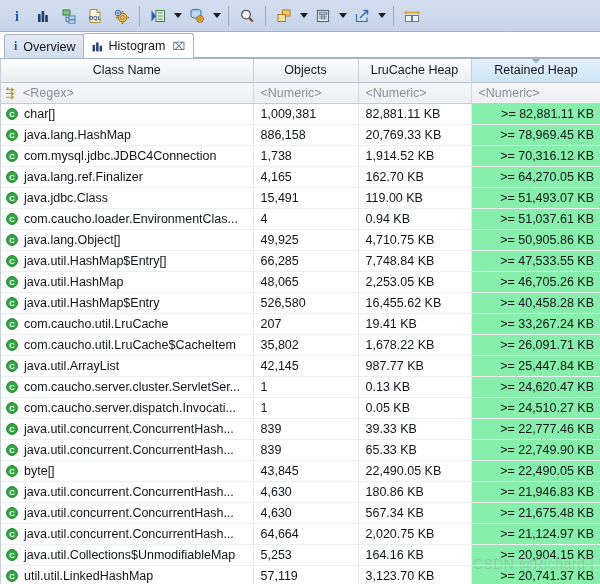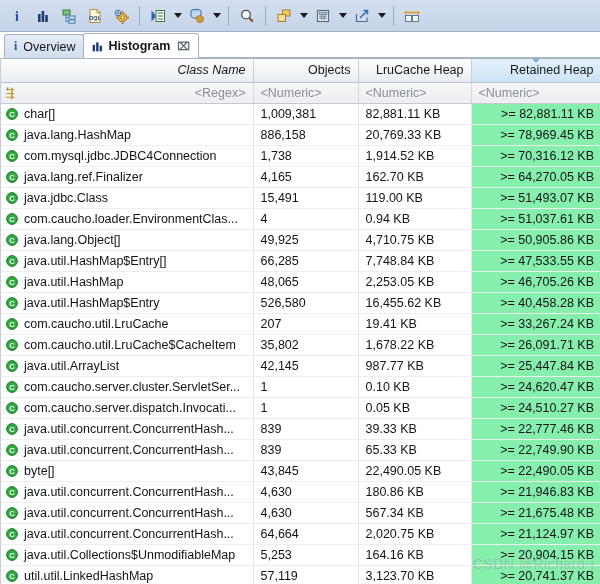--- a/index.html
+++ b/index.html
@@ -71,21 +71,21 @@
     border-top-right-radius: 3px;
     background: linear-gradient(to bottom, #e4ecf6, #d2ddec);
     margin-right: -1px;
     position: relative;
     white-space: nowrap;
   }
   .tab.active {
     background: #ffffff;
     height: 25px;
     z-index: 3;
-    font-weight: 700;
+    font-weight: 400;
   }
   .tab .closer {
     font-size: 11px;
     color: #5b6876;
     margin-left: 3px;
     line-height: 1;
   }
   .tab-icon-i {
     color: #2259a8; font-weight: bold; font-size: 12px;
     font-family: "Liberation Serif", serif;
@@ -115,41 +115,41 @@
     font-size: 12.5px;
     color: #14181d;
     padding: 0 7px;
     position: relative;
   }
   thead th.sorted {
     background: linear-gradient(to bottom, #e3f0fa 0%, #d6e9f8 60%, #cbe2f5 100%);
     border-left: 1px solid #94bede;
     border-right: 1px solid #94bede;
   }
-  th.left  { text-align: right; font-style: italic; }
-  th.right { text-align: right; }
+  th.left  { text-align: center; }
+  th.right { }
   .sort-tri {
     position: absolute;
     top: 0px; left: 50%; margin-left: -4px;
     width: 0; height: 0;
     border-left: 4px solid transparent;
     border-right: 4px solid transparent;
     border-top: 4px solid #7fb2d8;
   }
 
   tr.filter td {
     height: 21px;
     background: linear-gradient(to bottom, #f6f7f9, #eceef1);
     border-right: 1px solid #d3d8de;
     border-bottom: 1px solid #c3c9d1;
     color: #8a8f96;
     font-size: 12.5px;
     padding: 0 7px;
   }
-  tr.filter td.name { padding-left: 22px; position: relative; text-align: right; }
+  tr.filter td.name { padding-left: 22px; position: relative; text-align: left; }
   tr.filter td.num  { text-align: left; }
 
   tbody td {
     height: 21px;
     font-size: 12.5px;
     color: #111418;
     border-right: 1px solid #e4e7ea;
     border-bottom: 1px solid #eceef0;
     padding: 0 7px;
     overflow: hidden;
@@ -498,21 +498,21 @@
           <td class="num"><span>42,145</span></td>
           <td class="num"><span>987.77 KB</span></td>
           <td class="ret"><span>&gt;= 25,447.84 KB</span></td>
         </tr>
         <tr>
           <td class="cname"><span class="cls-icon"><svg width="12" height="12" viewBox="0 0 12 12">
                 <circle cx="6" cy="6" r="5.4" fill="#2faa3f" stroke="#1b7a28"></circle>
                 <text x="6" y="9" font-family="Liberation Sans, sans-serif" font-size="7.5" font-weight="bold" fill="#ffffff" text-anchor="middle">C</text>
               </svg></span><span>com.caucho.server.cluster.ServletSer...</span></td>
           <td class="num"><span>1</span></td>
-          <td class="num"><span>0.10 KB</span></td>
+          <td class="num"><span>0.13 KB</span></td>
           <td class="ret"><span>&gt;= 24,620.47 KB</span></td>
         </tr>
         <tr>
           <td class="cname"><span class="cls-icon"><svg width="12" height="12" viewBox="0 0 12 12">
                 <circle cx="6" cy="6" r="5.4" fill="#2faa3f" stroke="#1b7a28"></circle>
                 <text x="6" y="9" font-family="Liberation Sans, sans-serif" font-size="7.5" font-weight="bold" fill="#ffffff" text-anchor="middle">C</text>
               </svg></span><span>com.caucho.server.dispatch.Invocati...</span></td>
           <td class="num"><span>1</span></td>
           <td class="num"><span>0.05 KB</span></td>
           <td class="ret"><span>&gt;= 24,510.27 KB</span></td>

